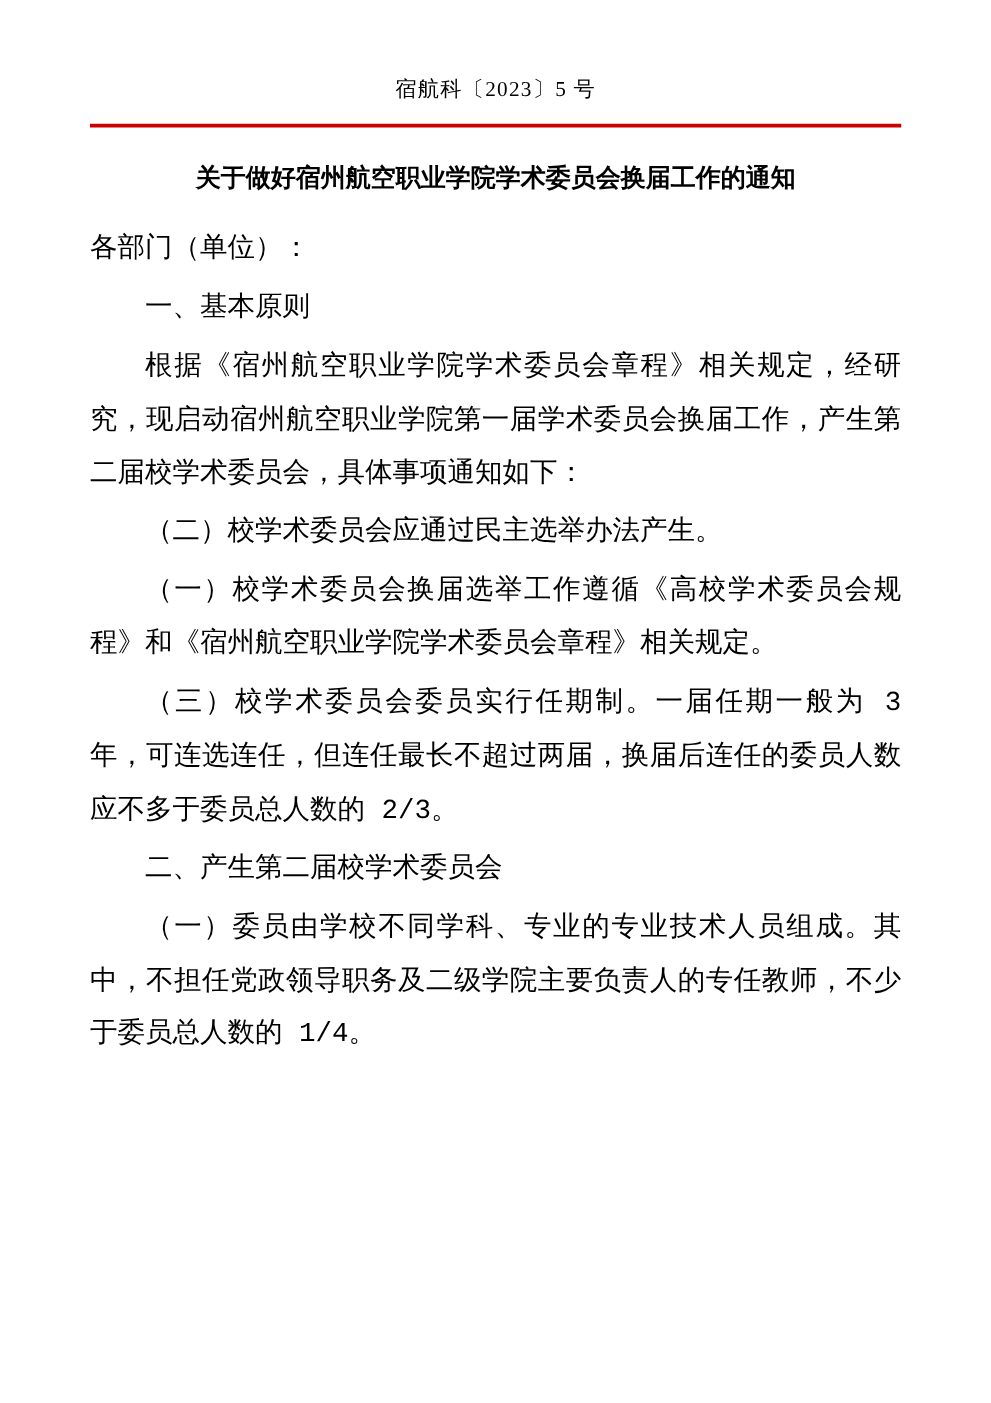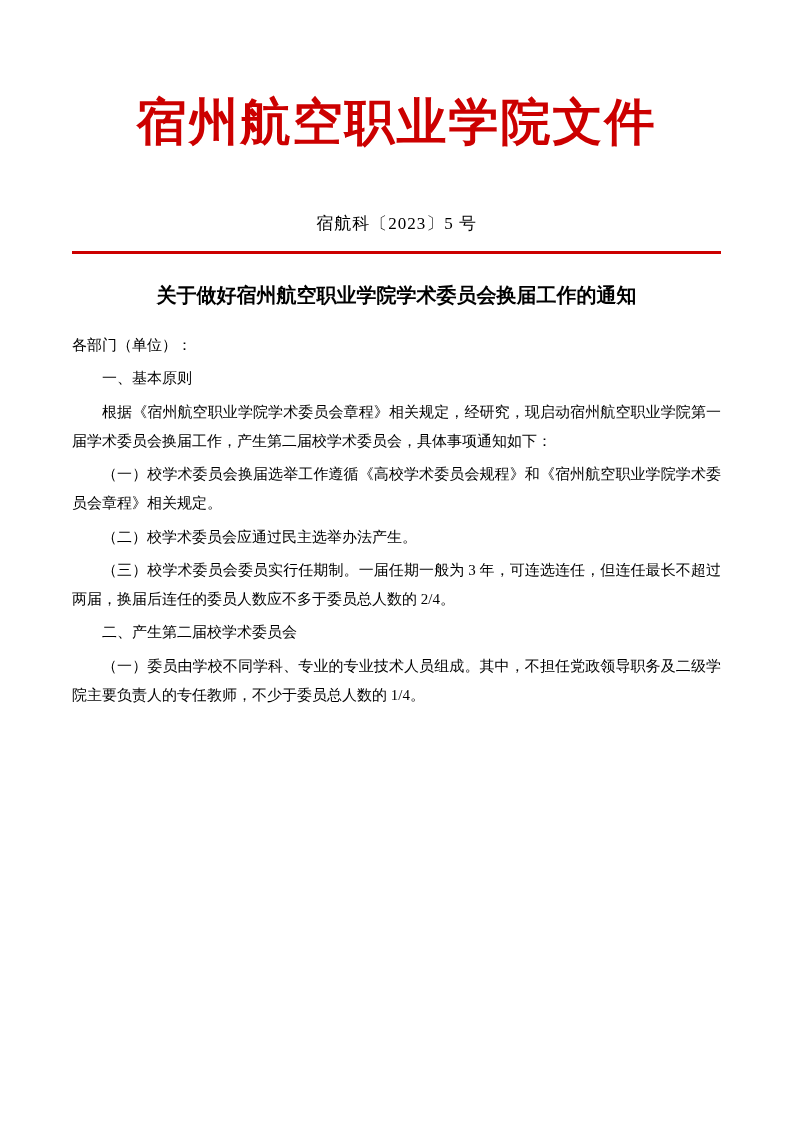--- a/index.html
+++ b/index.html
@@ -56,57 +56,56 @@
     line-height: 1.55;
     font-family: "Liberation Serif", "DejaVu Serif", serif;
     padding-left: 18px;
     padding-right: 18px;
   }
   .body-text {
     padding-top: 20px;
   }
   .body-text p {
     margin: 0 0 4px 0;
-    font-size: 15px;
+    font-size: 22px;
     line-height: 1.95;
     text-align: justify;
     text-justify: inter-ideograph;
-    font-family: Liberation Serif, serif;
+    font-family: Liberation Mono, monospace;
   }
   .p-indent {
     text-indent: 2em;
   }
   .p-flush {
     text-indent: 0;
   }
 </style>
 </head>
 <body>
 
 <div class="page">
 
-  <h1 class="doc-title">宿州航空职业学院文件</h1>
 
   <div class="doc-number">宿航科〔2023〕5 号</div>
 
   <div class="red-rule"></div>
 
   <div class="subject">关于做好宿州航空职业学院学术委员会换届工作的通知</div>
 
   <div class="body-text">
     <p class="p-flush">各部门（单位）：</p>
 
     <p class="p-indent">一、基本原则</p>
 
     <p class="p-indent">根据《宿州航空职业学院学术委员会章程》相关规定，经研究，现启动宿州航空职业学院第一届学术委员会换届工作，产生第二届校学术委员会，具体事项通知如下：</p>
 
+    <p class="p-indent">（二）校学术委员会应通过民主选举办法产生。</p>
+
     <p class="p-indent">（一）校学术委员会换届选举工作遵循《高校学术委员会规程》和《宿州航空职业学院学术委员会章程》相关规定。</p>
 
-    <p class="p-indent">（二）校学术委员会应通过民主选举办法产生。</p>
-
-    <p class="p-indent">（三）校学术委员会委员实行任期制。一届任期一般为 3 年，可连选连任，但连任最长不超过两届，换届后连任的委员人数应不多于委员总人数的 2/4。</p>
+    <p class="p-indent">（三）校学术委员会委员实行任期制。一届任期一般为 3 年，可连选连任，但连任最长不超过两届，换届后连任的委员人数应不多于委员总人数的 2/3。</p>
 
     <p class="p-indent">二、产生第二届校学术委员会</p>
 
     <p class="p-indent">（一）委员由学校不同学科、专业的专业技术人员组成。其中，不担任党政领导职务及二级学院主要负责人的专任教师，不少于委员总人数的 1/4。</p>
   </div>
 
 </div>
 
 </body></html>

